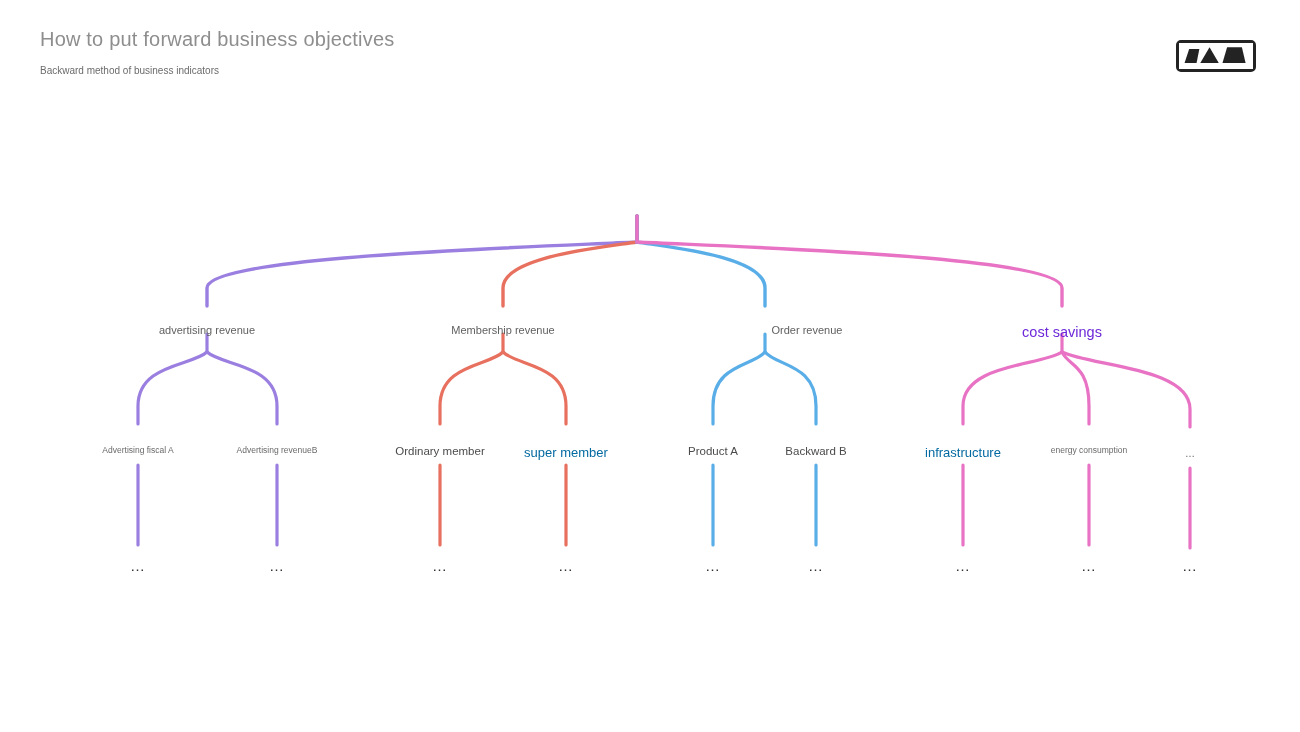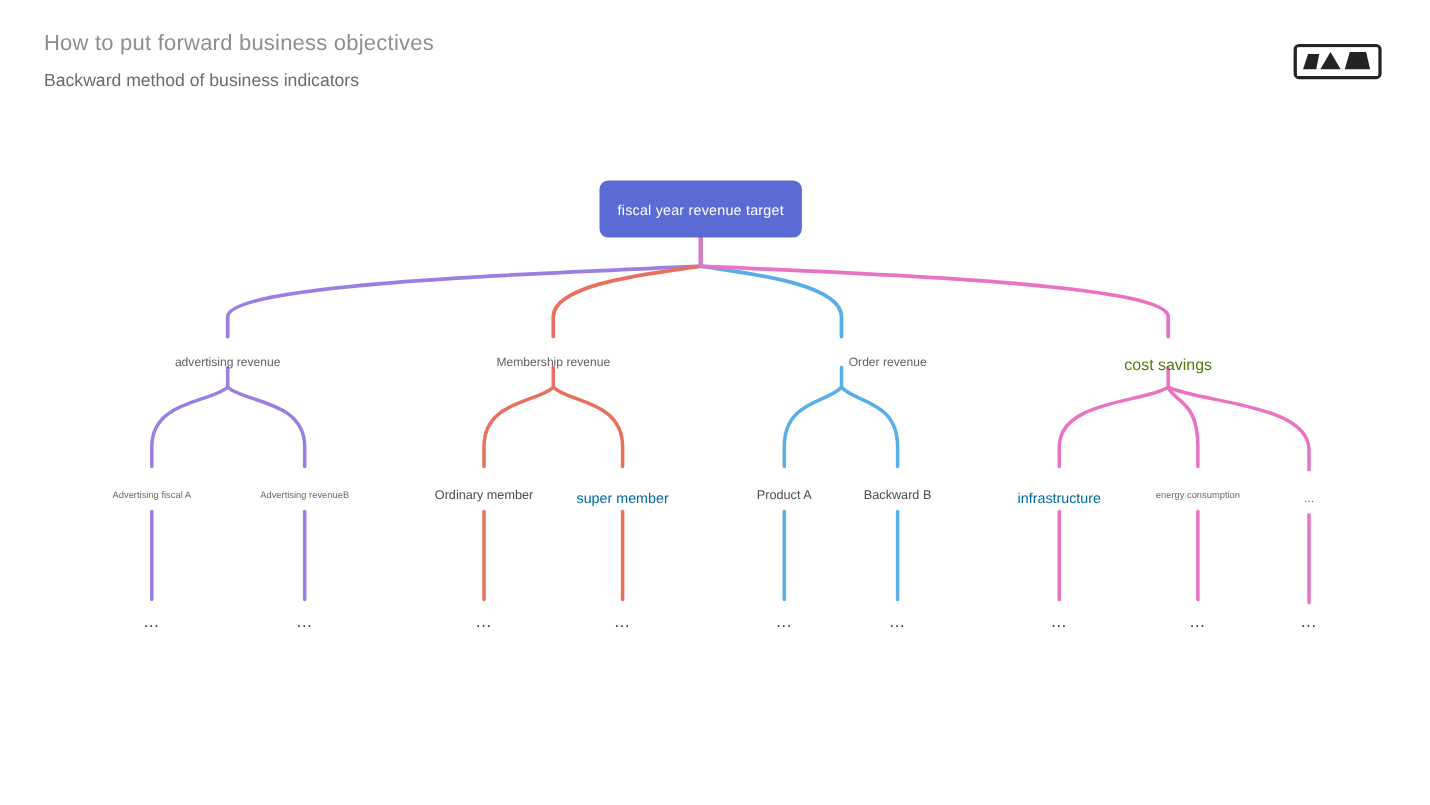--- a/index.html
+++ b/index.html
@@ -26,21 +26,21 @@
     font-size: 20px;
     font-weight: 400;
     color: #8e8e8e;
     letter-spacing: 0.2px;
     white-space: nowrap;
   }
   #page-subtitle {
     position: absolute;
     left: 40px;
     top: 65px;
-    font-size: 16px;
+    font-size: 10px;
     font-weight: 400;
     color: #6b6b6b;
     white-space: nowrap;
   }
 
   
   #logo {
     position: absolute;
     left: 1176px;
     top: 40px;
@@ -77,21 +77,21 @@
   
   .node-label {
     position: absolute;
     transform: translateX(-50%);
     white-space: nowrap;
     color: #5c5c5c;
     text-align: center;
     margin-top: 13px;
   }
   .lvl2 { font-size: 11px; color: #5f5f5f; }
-  .lvl2.big { font-size: 14.5px; color: #4d7c0f; }
+  .lvl2.big { font-size: 14.5px; color: #6d28d9; }
   .lvl3 { font-size: 10px; color: #5f5f5f; }
   .lvl3.mid { font-size: 11.5px; color: #4b4b4b; }
   .lvl3.big { font-size: 13px; color: #0369a1; }
   .lvl3.small { font-size: 8.5px; color: #6a6a6a; }
 
   .ellipsis-label {
     position: absolute;
     transform: translateX(-50%);
     font-size: 15px;
     color: #2f2f2f;
@@ -139,23 +139,20 @@
       <path d="M 637 216 L 637 242 C 764.5 248, 1062 257, 1062 288 L 1062 306" stroke="#E873C4" stroke-width="3.4" fill="none" stroke-linecap="round"></path>
       <path d="M 1062 334 L 1062 352" stroke="#E873C4" stroke-width="3.2" fill="none" stroke-linecap="round"></path>
       <path d="M 1062 352 C 1040.22 366, 963 364, 963 406 L 963 424" stroke="#E873C4" stroke-width="3.2" fill="none" stroke-linecap="round"></path>
       <path d="M 963 465 L 963 545" stroke="#E873C4" stroke-width="3.2" fill="none" stroke-linecap="round"></path>
       <path d="M 1062 352 C 1067.94 366, 1089 364, 1089 406 L 1089 424" stroke="#E873C4" stroke-width="3.2" fill="none" stroke-linecap="round"></path>
       <path d="M 1089 465 L 1089 545" stroke="#E873C4" stroke-width="3.2" fill="none" stroke-linecap="round"></path>
       <path d="M 1062 352 C 1090.16 366, 1190 367, 1190 409 L 1190 427" stroke="#E873C4" stroke-width="3.2" fill="none" stroke-linecap="round"></path>
       <path d="M 1190 468 L 1190 548" stroke="#E873C4" stroke-width="3.2" fill="none" stroke-linecap="round"></path>
     </svg>
 
-  <div class="root-node" id="root-node" style="width: 184px; height: 52px; left: 545px; top: 164px; background: rgb(91, 107, 214); color: rgb(255, 255, 255);">
-    <span>fiscal year revenue target</span>
-  </div>
 
   <div id="labels-layer">
       <div class="node-label lvl2" style="left: 207px; top: 311px;">advertising revenue</div>
       <div class="node-label lvl3 small" style="left: 138px; top: 432px;">Advertising fiscal A</div>
       <div class="ellipsis-label" style="left: 138px; top: 558px;">…</div>
       <div class="node-label lvl3 small" style="left: 277px; top: 432px;">Advertising revenueB</div>
       <div class="ellipsis-label" style="left: 277px; top: 558px;">…</div>
       <div class="node-label lvl2" style="left: 503px; top: 311px;">Membership revenue</div>
       <div class="node-label lvl3 mid" style="left: 440px; top: 432px;">Ordinary member</div>
       <div class="ellipsis-label" style="left: 440px; top: 558px;">…</div>

